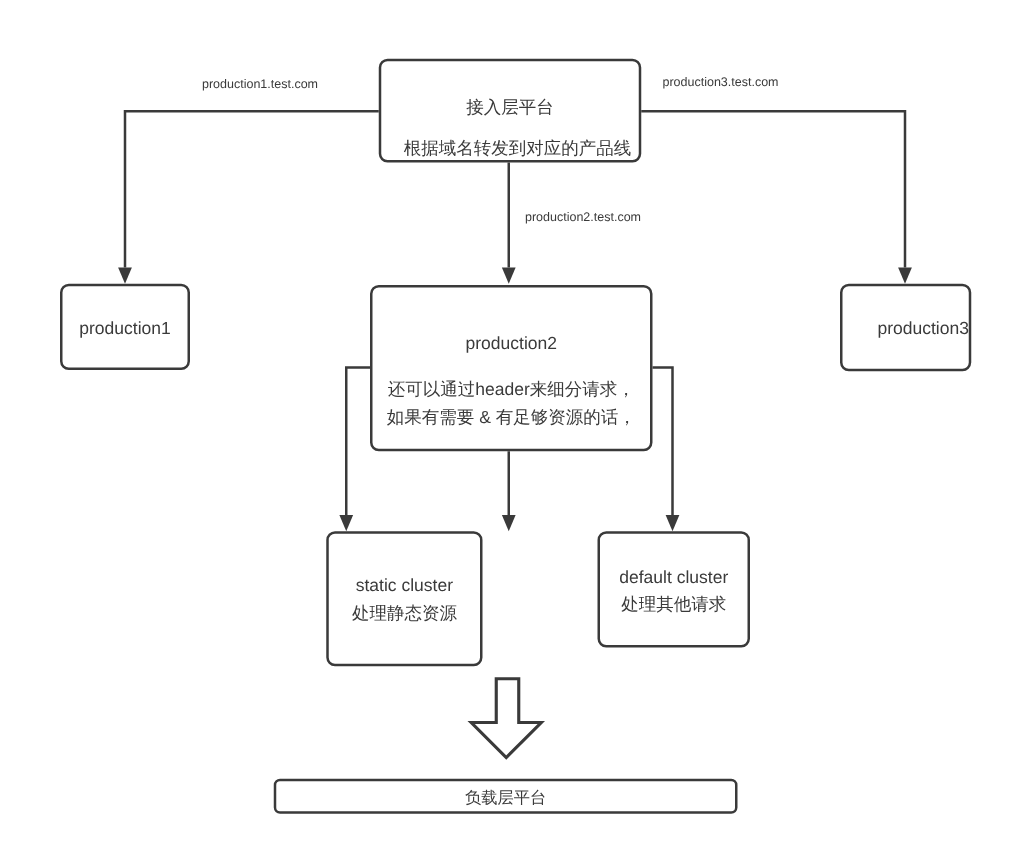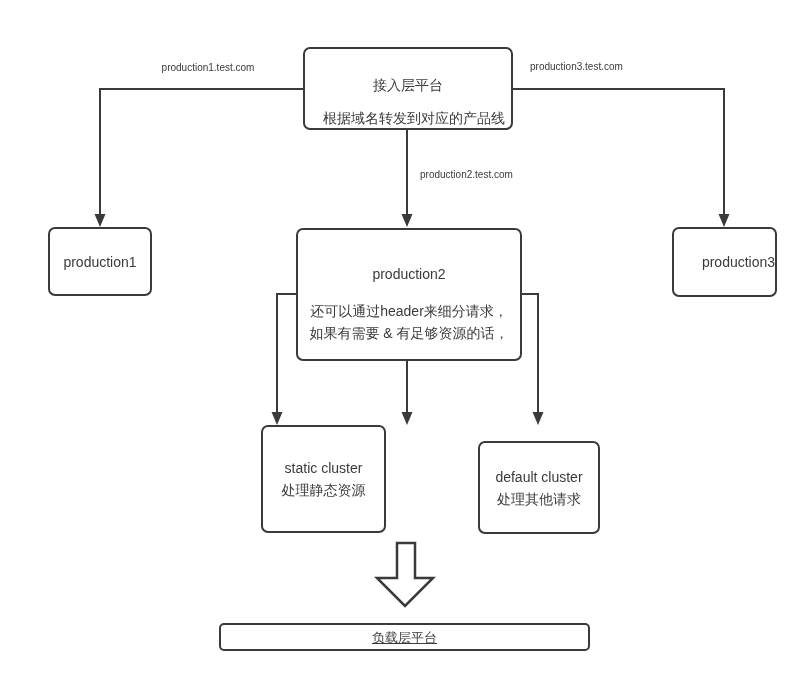--- a/index.html
+++ b/index.html
@@ -49,29 +49,28 @@
   .node-p2 {
     left: 296px; top: 228px;
     width: 226px; height: 133px;
     justify-content: flex-start;
     padding-top: 34px;
   }
   .node-p2 .title { line-height: 20px; }
   .node-p2 .note { margin-top: 16px; line-height: 22px; }
   .node-cluster-1 { left: 213px; top: 425px; width: 125px; height: 108px; margin-left: 48px; }
   .node-cluster-2 { left: 348px; top: 425px; width: 120px; height: 93px; }
-  .node-cluster-3 { left: 478px; top: 441px; width: 122px; height: 93px; }
+  .node-cluster-3 { left: 478px; top: 425px; width: 122px; height: 93px; }
   .node-load {
     left: 219px; top: 623px;
     width: 371px; height: 28px;
     border-radius: 5px;
     border-width: 2px;
     font-size: 13px;
     line-height: 15px;
-    text-decoration: underline;
   }
   .edge-label {
     position: absolute;
     font-size: 10px;
     line-height: 18px;
     color: #3a3a3a;
     white-space: nowrap;
   }
   .label-domain1 { left: 108px; top: 59px; width: 200px; text-align: center; }
   .label-domain3 { left: 530px; top: 58px; width: 200px; }

